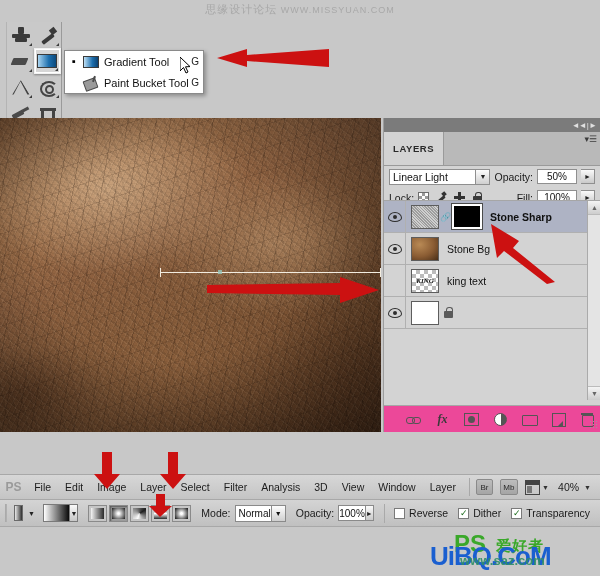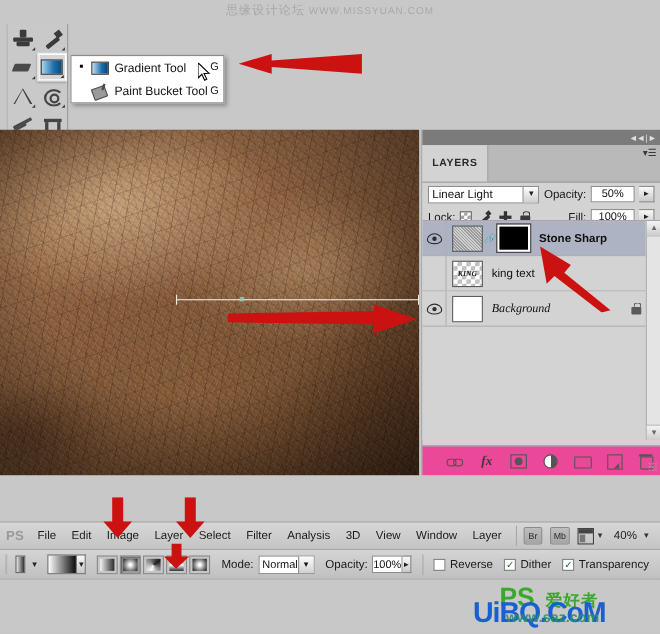--- a/index.html
+++ b/index.html
@@ -823,35 +823,41 @@
         <div class="layer-row selected">
           <span class="eye-cell">
             <span class="eye"></span>
           </span>
           <span class="thumb th-noise"></span>
           <span class="link-ico">🔗</span>
           <span class="mask-thumb"></span>
           <span class="layer-name bold">Stone Sharp</span>
         </div>
 
+        <div class="layer-row">
+          <span class="eye-cell">
+            <span class="eye"></span>
+          </span>
+          <span class="thumb th-stone"></span>
+          <span class="layer-name">Stone Bg</span>
+        </div>
 
         <div class="layer-row">
           <span class="eye-cell"></span>
           <span class="thumb th-checker">
             <span>KING</span>
           </span>
           <span class="layer-name">king text</span>
         </div>
 
         <div class="layer-row">
           <span class="eye-cell">
             <span class="eye"></span>
           </span>
           <span class="thumb th-white"></span>
-          <span class="layer-name italic">Background</span>
           <span class="row-lock">
             <span class="lk"></span>
           </span>
         </div>
 
       </div>
       <div class="layer-scroll">
         <div class="scroll-arrow">▲</div>
         <div class="scroll-arrow down">▼</div>
       </div>

